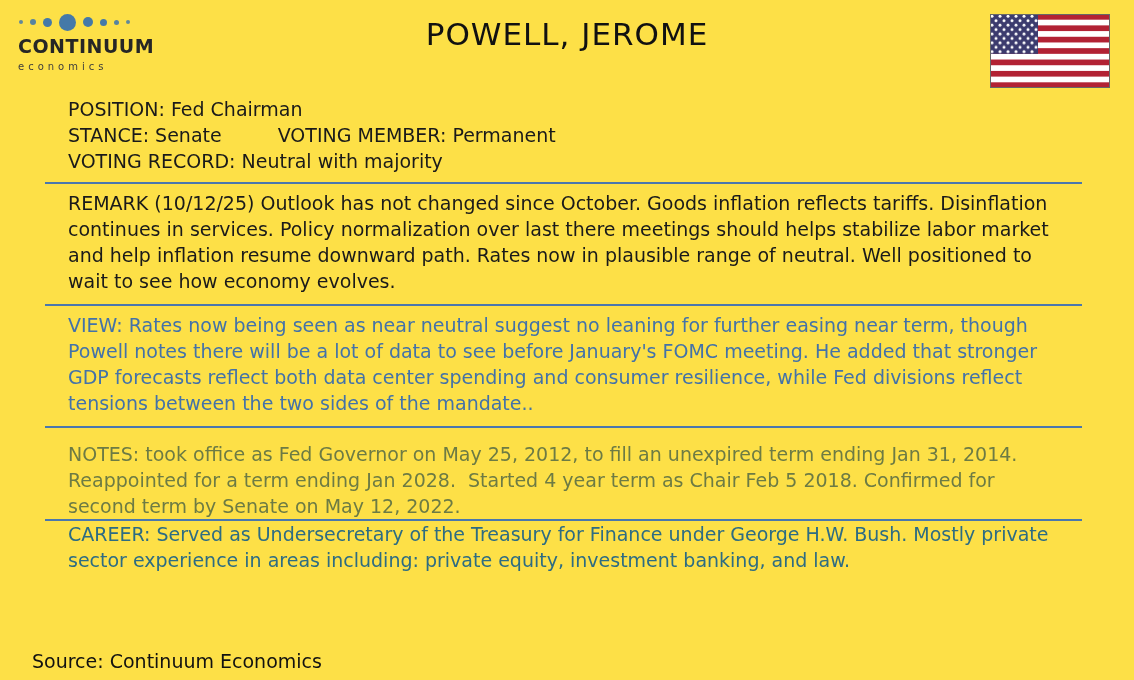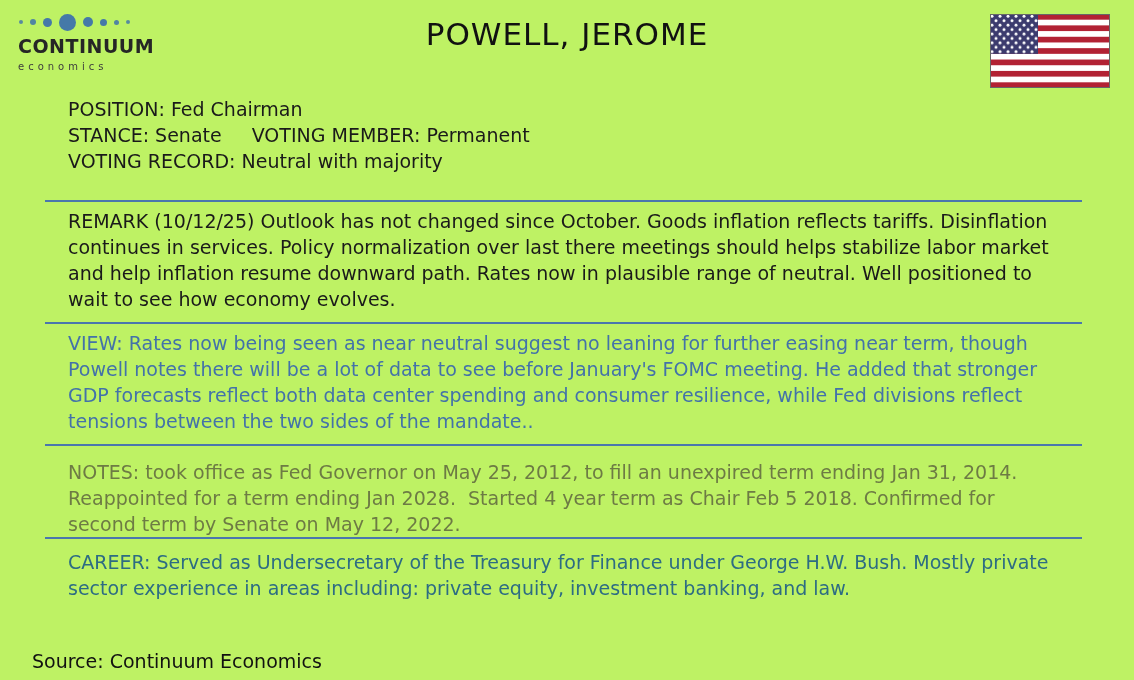--- a/index.html
+++ b/index.html
@@ -1,17 +1,17 @@
 <!DOCTYPE html>
 <html><head>
 <meta charset="utf-8">
 <style>
   html,body{margin:0;padding:0;background:#fff;}
   .page{
-    position:relative;width:1134px;height:680px;background:#bef264;
+    position:relative;width:1134px;height:680px;background:#fde047;
     font-family:"DejaVu Sans","Liberation Sans",sans-serif;overflow:hidden;
   }
   
   .header{position:relative;height:88px;}
   .logo{position:absolute;left:18px;top:8px;width:170px;}
   .logo-dots{display:flex;align-items:center;gap:7px;height:20px;margin:4px 0 3px 1px;}
   .logo-dots .d{border-radius:50%;background:#4579a8;flex:0 0 auto;}
   .d1{width:4px;height:4px;opacity:.85}
   .d2{width:6px;height:6px;opacity:.9}
   .d3{width:9px;height:9px;}
@@ -22,26 +22,26 @@
   .d8{width:4px;height:4px;opacity:.85}
   .logo-name{font-size:19px;font-weight:bold;color:#262626;letter-spacing:.5px;line-height:22px;}
   .logo-sub{font-size:10px;color:#3d3d3d;letter-spacing:4px;line-height:20px;}
   .page-title{
     margin:0;padding-top:16px;text-align:center;font-size:31px;font-weight:normal;
     color:#111;letter-spacing:1px;
   }
   .flag{position:absolute;right:24px;top:14px;width:120px;height:74px;}
   
   .main{padding:0 66px 0 68px;font-size:19px;line-height:26px;color:#1a1a1a;}
-  .profile{padding:8px 0 26px;}
-  .vm{margin-left:30px;text-align:right;}
+  .profile{padding:8px 0 8px;}
+  .vm{margin-left:56px;text-align:right;}
   .divider{height:2px;margin-left:-23px;margin-right:-14px;background:#4a77ad;}
   .section{margin:0;padding:6px 0 10px;white-space:pre-wrap;}
   .section.notes{padding:13px 0 0;}
-  .section.career{padding:10px 0 0;}
+  .section.career{padding:0 0 0;}
   
   .footer{position:absolute;left:32px;top:650px;font-size:19px;color:#111;}
 </style>
 </head>
 <body>
 
 <div class="page">
 
   <div class="header">
     <div class="logo">

